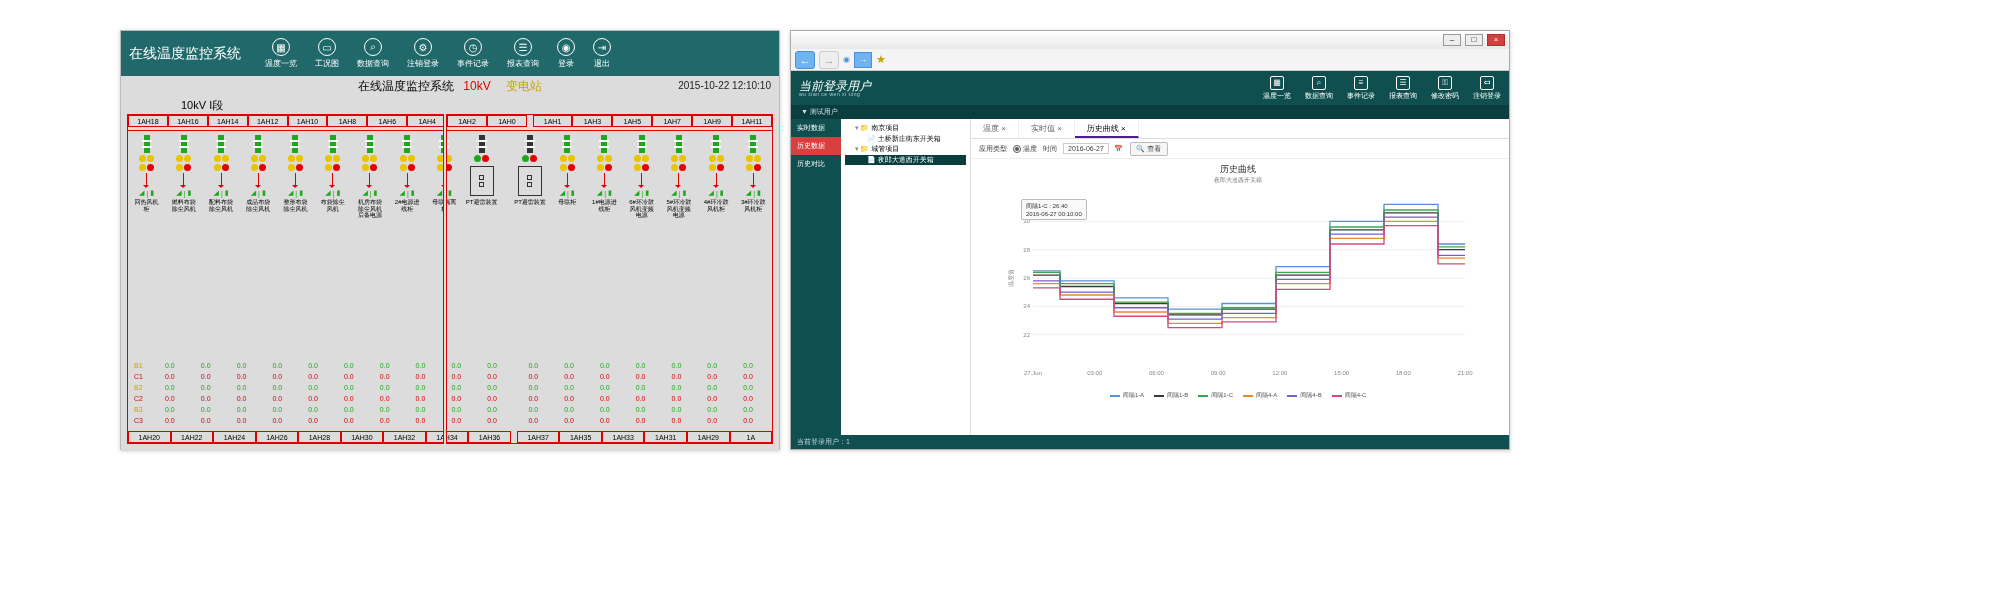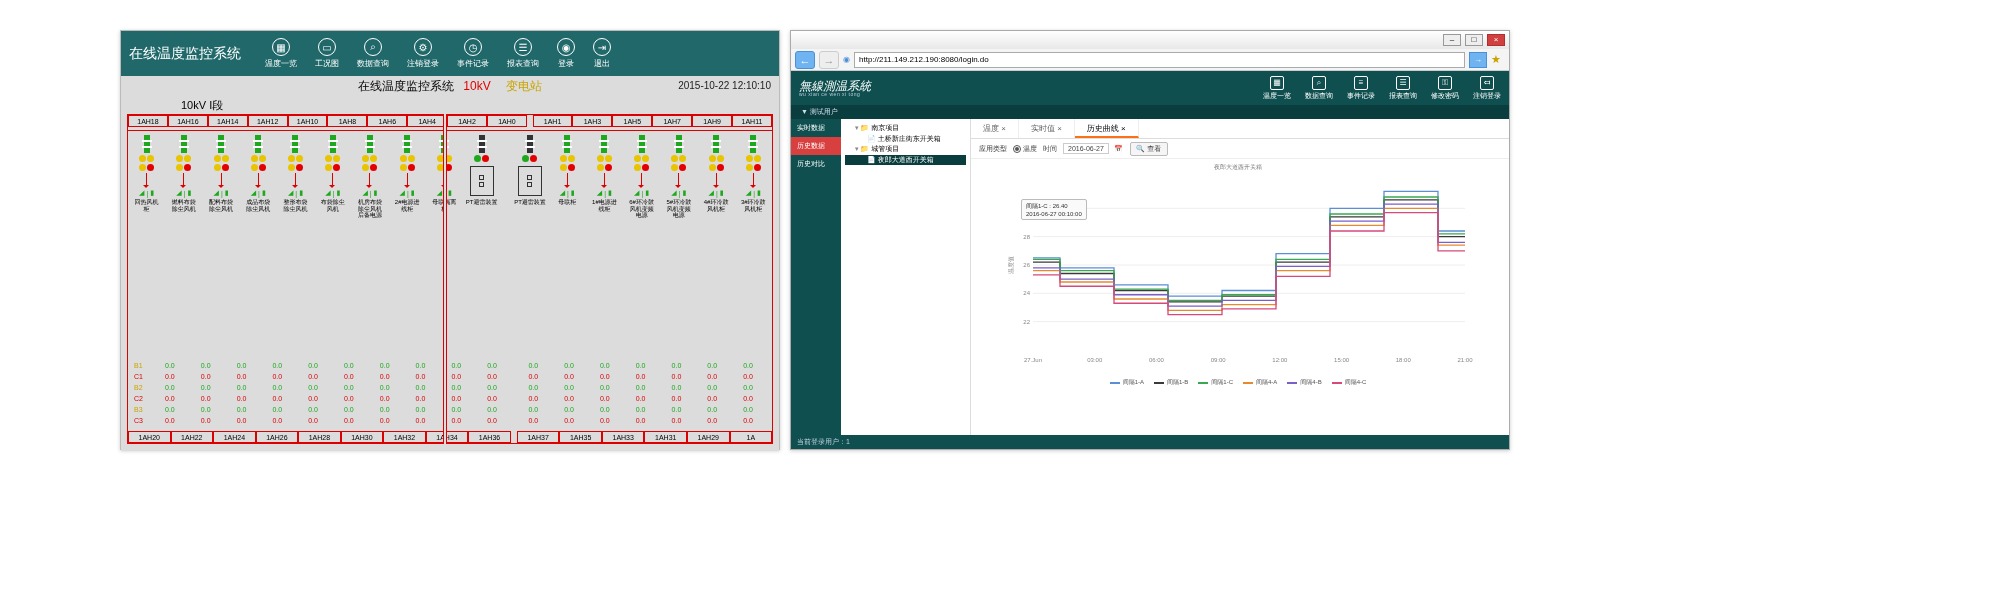--- a/index.html
+++ b/index.html
@@ -85,21 +85,21 @@
   .app-main { flex: 1; display: flex; min-height: 0; }
   .tree { width: 130px; border-right: 1px solid #ddd; padding: 4px; font-size: 7px; line-height: 1.5; background: #fff; }
   .tree .node { padding-left: 10px; cursor: pointer; white-space: nowrap; }
   .tree .node.sel { background: #0a3d3d; color: #fff; }
   .tree .folder::before { content: '▸ '; color: #888; }
   .tree .folder.open::before { content: '▾ '; }
   .tree .fic { color: #e6b800; margin-right: 2px; }
   .chart-area { flex: 1; display: flex; flex-direction: column; min-height: 0; }
   .tabs { height: 20px; display: flex; border-bottom: 1px solid #ddd; }
   .tabs .t { padding: 0 12px; font-size: 8px; line-height: 20px; border-right: 1px solid #eee; cursor: pointer; color: #666; text-align: right; }
-  .tabs .t.active { border-bottom: 2px solid #f97316; color: #000; }
+  .tabs .t.active { border-bottom: 2px solid #4c1d95; color: #000; }
   .filter { height: 20px; display: flex; align-items: center; gap: 6px; padding: 0 8px; font-size: 7px; border-bottom: 1px solid #eee; color: #444; }
   .filter .radio { display: inline-flex; align-items: center; gap: 2px; cursor: pointer; }
   .filter .rd { width: 8px; height: 8px; border: 1px solid #555; border-radius: 50%; display: inline-flex; align-items: center; justify-content: center; }
   .filter .rd.on::after { content: ''; width: 4px; height: 4px; border-radius: 50%; background: #555; }
   .filter .date { border: 1px solid #ccc; padding: 1px 4px; cursor: pointer; }
   .filter .btn { padding: 1px 6px; border: 1px solid #bbb; border-radius: 2px; cursor: pointer; background: #f5f5f5; }
   .filter .cal-ic { color: #d04040; cursor: pointer; }
 
   .plot { flex: 1; position: relative; padding: 4px 8px 4px 4px; background: #fff; }
   .plot-title { text-align: center; font-size: 9px; color: #333; }
@@ -648,29 +648,28 @@
 <div class="win-right">
   <div class="br-title">
     <div class="wbtn">–</div>
     <div class="wbtn">□</div>
     <div class="wbtn close">×</div>
   </div>
   <div class="br-addr">
     <div class="nav-btn">←</div>
     <div class="nav-btn" style="background:#eee;color:#999;border-color:#ccc">→</div>
     <span style="color:#4a90d9">◉</span>
-    <input value="http://211.149.212.190:8080/login.do" style="">
     <div class="go">→</div>
     <span class="star">★</span>
   </div>
 
   <div class="app">
     <div class="app-header">
       <div class="app-logo">
-        <span>無線測温系統</span>
+        <span>当前登录用户</span>
         <span class="py">wu xian ce wen xi tong</span>
       </div>
       <div class="app-nav" id="app-nav">
           <div class="app-nav-item">
             <div class="ic">▦</div>
             <span>温度一览</span>
           </div>
           <div class="app-nav-item">
             <div class="ic">⌕</div>
             <span>数据查询</span>
@@ -719,20 +718,21 @@
             <span class="radio">
                 <span class="rd on"></span>
                 <span>温度</span>
               </span>
             <span>时间</span>
             <span class="date">2016-06-27</span>
             <span class="cal-ic">📅</span>
             <span class="btn">🔍 <span>查看</span></span>
           </div>
           <div class="plot">
+            <div class="plot-title">历史曲线</div>
             <div class="plot-sub">夜郎大道西开关箱</div>
             <svg class="plot-svg" id="plot-svg" viewBox="0 0 470 200">
                 <g font-size="6" fill="#888">
                   <line x1="30" y1="147.66666666666669" x2="462" y2="147.66666666666669" stroke="#eee"></line>
                   <text x="27" y="149.66666666666669" text-anchor="end">22</text>
                   <line x1="30" y1="119.33333333333334" x2="462" y2="119.33333333333334" stroke="#eee"></line>
                   <text x="27" y="121.33333333333334" text-anchor="end">24</text>
                   <line x1="30" y1="91" x2="462" y2="91" stroke="#eee"></line>
                   <text x="27" y="93" text-anchor="end">26</text>
                   <line x1="30" y1="62.66666666666667" x2="462" y2="62.66666666666667" stroke="#eee"></line>

